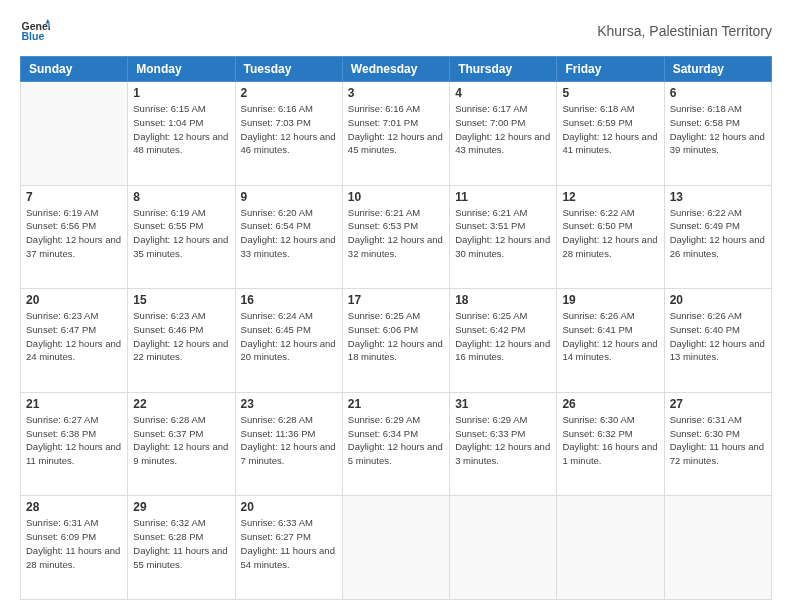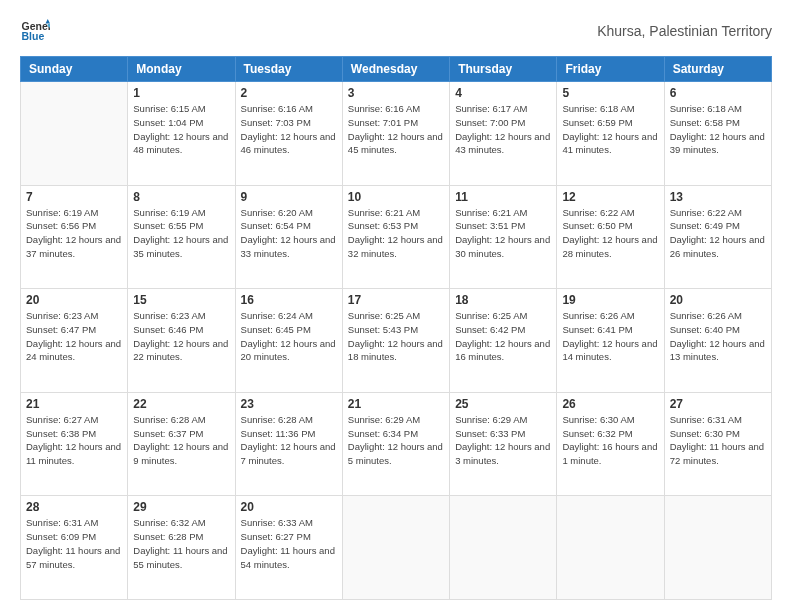--- a/index.html
+++ b/index.html
@@ -248,21 +248,21 @@
           <div class="sun-info">
             <span>Sunrise: 6:24 AM</span><br>
             <span>Sunset: 6:45 PM</span><br>
             <span>Daylight: 12 hours and 20 minutes.</span>
           </div>
         </td>
           <td>
           <span class="day-number">17</span>
           <div class="sun-info">
             <span>Sunrise: 6:25 AM</span><br>
-            <span>Sunset: 5:43 PM</span><br>
+            <span>Sunset: 6:06 PM</span><br>
             <span>Daylight: 12 hours and 18 minutes.</span>
           </div>
         </td>
           <td>
           <span class="day-number">18</span>
           <div class="sun-info">
             <span>Sunrise: 6:25 AM</span><br>
             <span>Sunset: 6:42 PM</span><br>
             <span>Daylight: 12 hours and 16 minutes.</span>
           </div>
@@ -311,21 +311,21 @@
         </td>
           <td>
           <span class="day-number">21</span>
           <div class="sun-info">
             <span>Sunrise: 6:29 AM</span><br>
             <span>Sunset: 6:34 PM</span><br>
             <span>Daylight: 12 hours and 5 minutes.</span>
           </div>
         </td>
           <td>
-          <span class="day-number">25</span>
+          <span class="day-number">31</span>
           <div class="sun-info">
             <span>Sunrise: 6:29 AM</span><br>
             <span>Sunset: 6:33 PM</span><br>
             <span>Daylight: 12 hours and 3 minutes.</span>
           </div>
         </td>
           <td>
           <span class="day-number">26</span>
           <div class="sun-info">
             <span>Sunrise: 6:30 AM</span><br>
@@ -341,21 +341,21 @@
             <span>Daylight: 11 hours and 72 minutes.</span>
           </div>
         </td>
         </tr>
         <tr>
           <td>
           <span class="day-number">28</span>
           <div class="sun-info">
             <span>Sunrise: 6:31 AM</span><br>
             <span>Sunset: 6:09 PM</span><br>
-            <span>Daylight: 11 hours and 57 minutes.</span>
+            <span>Daylight: 11 hours and 28 minutes.</span>
           </div>
         </td>
           <td>
           <span class="day-number">29</span>
           <div class="sun-info">
             <span>Sunrise: 6:32 AM</span><br>
             <span>Sunset: 6:28 PM</span><br>
             <span>Daylight: 11 hours and 55 minutes.</span>
           </div>
         </td>

